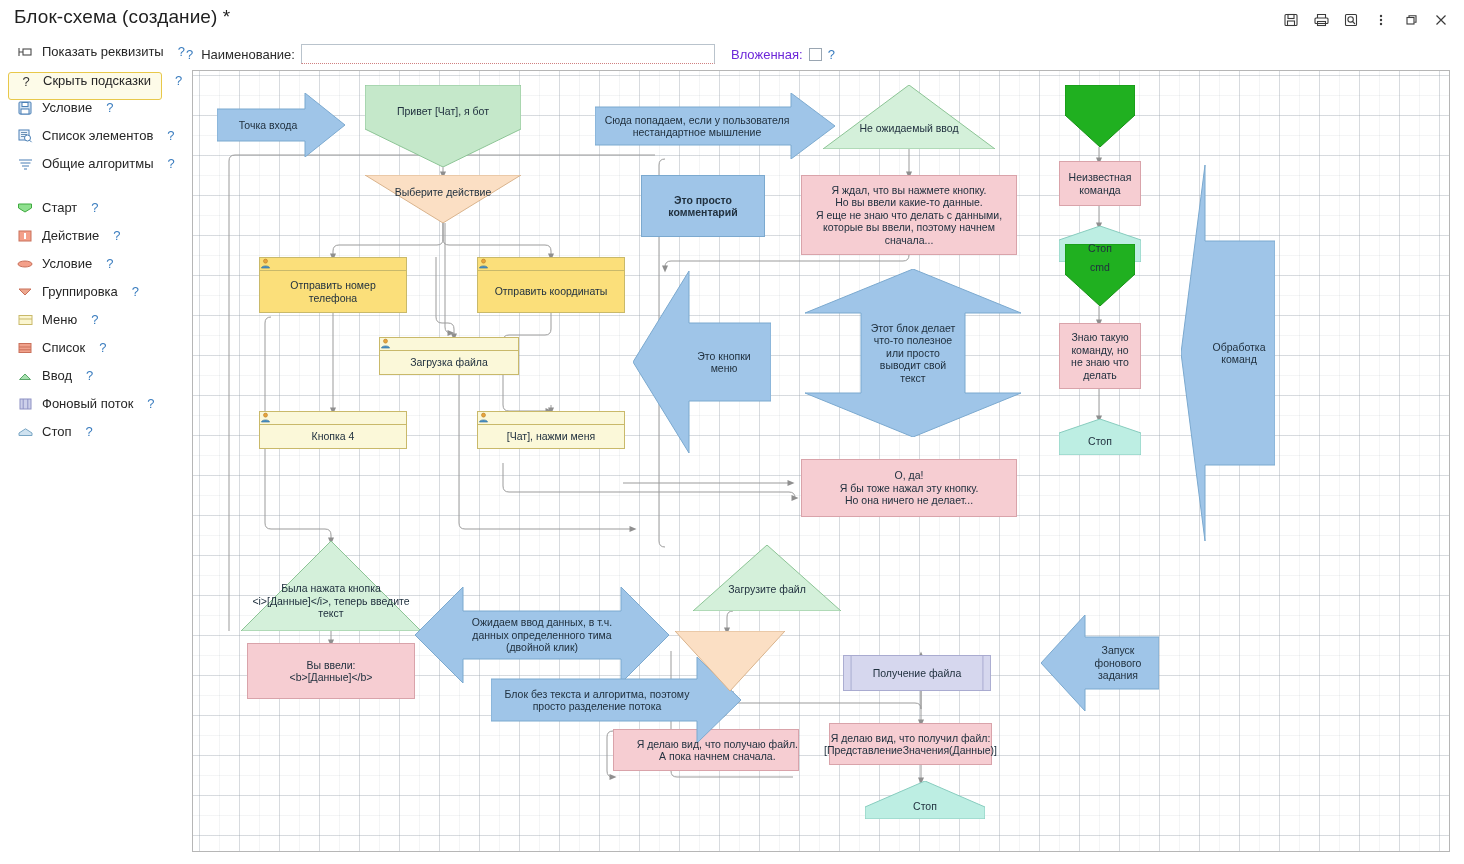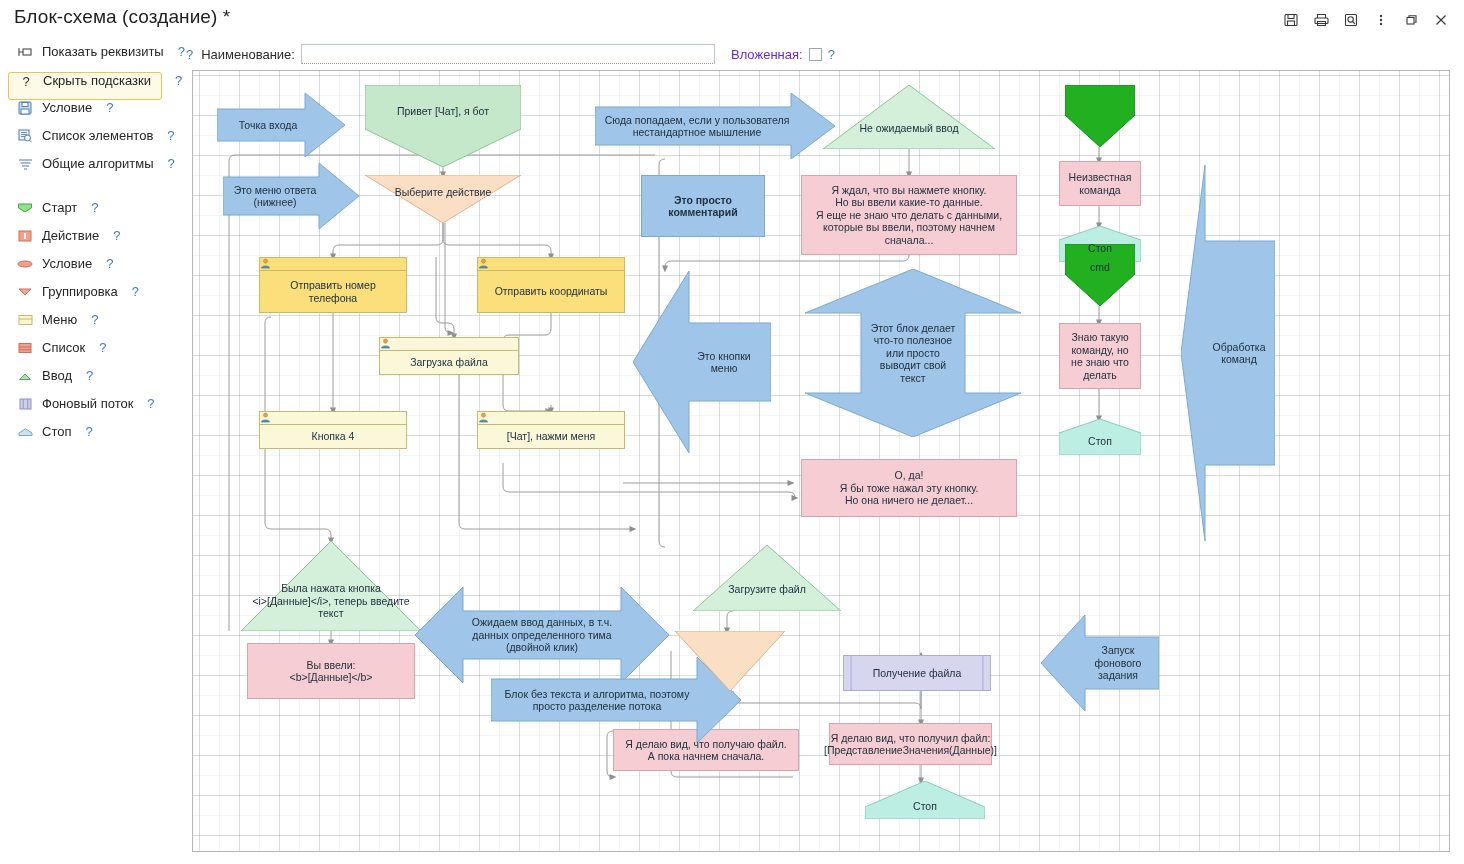--- a/index.html
+++ b/index.html
@@ -406,27 +406,20 @@
         <div class="txt" style="margin-top:22px;">Не ожидаемый ввод</div>
       </div>
 
       <div class="node" style="left:872px; top:14px; width:70px; height:62px;">
         <svg class="shape" viewBox="0 0 70 62" preserveAspectRatio="none">
           <path d="M0,0 L70,0 L70,30 L35,62 L0,30 z" fill="#20b020" stroke="#159015" stroke-width="1"></path>
         </svg>
         <div class="txt"></div>
       </div>
 
-      <div class="node" style="left:30px; top:92px; width:136px; height:66px;">
-        <svg class="shape" viewBox="0 0 136 66" preserveAspectRatio="none">
-          <path d="M0,14 L96,14 L96,0 L136,33 L96,66 L96,52 L0,52 z" fill="#9fc5e8" stroke="#7ba9cf" stroke-width="1"></path>
-        </svg>
-        <div class="txt" style="margin-right:32px;">Это меню ответа
-(нижнее)</div>
-      </div>
 
       <div class="node" style="left:172px; top:104px; width:156px; height:48px;">
         <svg class="shape" viewBox="0 0 156 48" preserveAspectRatio="none">
           <path d="M0,0 L156,0 L78,48 z" fill="#fbdfc4" stroke="#d9b38c" stroke-width="1"></path>
         </svg>
         <div class="txt" style="margin-bottom:14px;">Выберите действие</div>
       </div>
 
       <div class="node" style="left:448px; top:104px; width:124px; height:62px;">
         <svg class="shape" viewBox="0 0 124 62" preserveAspectRatio="none">
@@ -626,21 +619,21 @@
 
       <div class="node" style="left:848px; top:544px; width:118px; height:96px;">
         <svg class="shape" viewBox="0 0 118 96" preserveAspectRatio="none">
           <path d="M44,0 L0,48 L44,96 L44,74 L118,74 L118,22 L44,22 z" fill="#9fc5e8" stroke="#7ba9cf" stroke-width="1"></path>
         </svg>
         <div class="txt" style="margin-left:36px;">Запуск
 фонового
 задания</div>
       </div>
 
-      <div class="rect pink" style="left:420px; top:658px; width:186px; height:42px;">
+      <div class="rect pink" style="left:420px; top:658px; width:186px; height:42px;justify-content:flex-end;">
         <div class="txt">Я делаю вид, что получаю файл.
 А пока начнем сначала.</div>
       </div>
 
       <div class="rect pink" style="left:636px; top:652px; width:163px; height:42px;">
         <div class="txt">Я делаю вид, что получил файл:
 [ПредставлениеЗначения(Данные)]</div>
       </div>
 
       <div class="node" style="left:672px; top:710px; width:120px; height:38px;">

